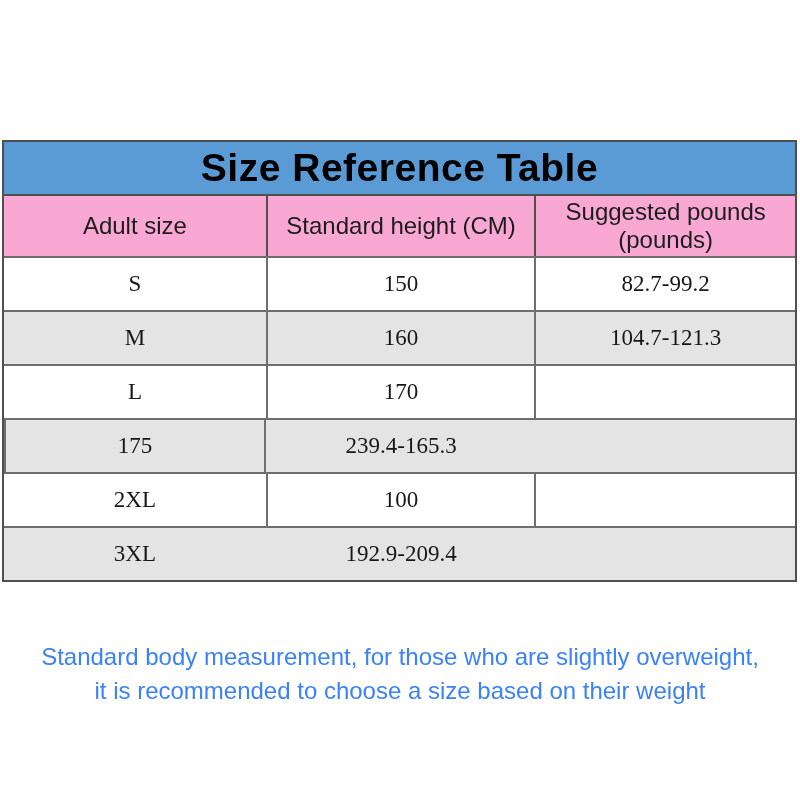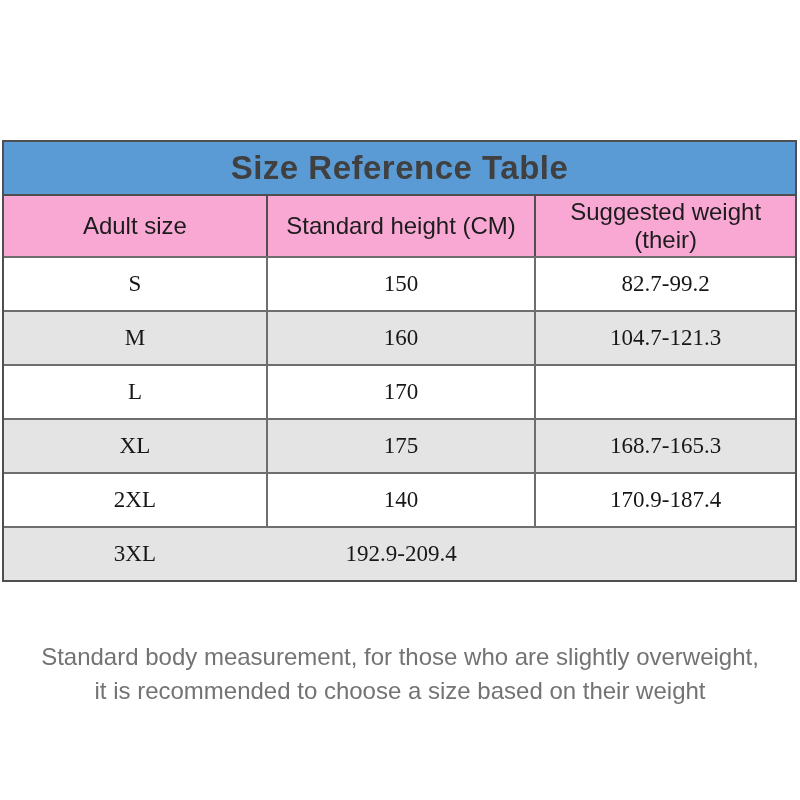--- a/index.html
+++ b/index.html
@@ -26,23 +26,23 @@
     background: #ffffff;
   }
   .title-band {
     height: 52px;
     background: #5b9bd5;
     display: flex;
     align-items: center;
     justify-content: center;
   }
   .title-band .title-text {
-    font-size: 33px;
+    font-size: 39px;
     font-weight: bold;
-    color: #404040;
+    color: #000000;
     letter-spacing: 0.5px;
   }
   .row {
     display: grid;
     grid-template-columns: 33.1% 34.2% 32.7%;
   }
   .header-row {
     height: 60px;
     background: #f9a8d4;
     border-top: 2px solid #4f4f4f;
@@ -81,68 +81,66 @@
     font-size: 23px;
     color: #171717;
   }
   .footer-note {
     position: absolute;
     top: 640px;
     left: 0;
     width: 100%;
     text-align: center;
     font-size: 24px;
-    color: #737373;
+    color: #3b82f6;
     line-height: 34px;
   }
 </style>
 </head>
 <body>
 
 <div class="canvas">
 
   <div class="size-table">
 
     <div class="title-band">
       <span class="title-text">Size Reference Table</span>
     </div>
 
     <div class="row header-row">
       <div class="cell">Adult size</div>
       <div class="cell mid">Standard height (CM)</div>
-      <div class="cell">Suggested weight (their)</div>
+      <div class="cell">Suggested pounds (pounds)</div>
     </div>
 
     <div class="row data-row">
       <div class="cell">S</div>
       <div class="cell mid">150</div>
       <div class="cell">82.7-99.2</div>
     </div>
 
     <div class="row data-row alt">
       <div class="cell">M</div>
       <div class="cell mid">160</div>
       <div class="cell">104.7-121.3</div>
     </div>
 
     <div class="row data-row">
       <div class="cell">L</div>
       <div class="cell mid">170</div>
     </div>
 
     <div class="row data-row alt">
-      <div class="cell">XL</div>
       <div class="cell mid">175</div>
-      <div class="cell">168.7-165.3</div>
+      <div class="cell">239.4-165.3</div>
     </div>
 
     <div class="row data-row">
       <div class="cell">2XL</div>
-      <div class="cell mid">140</div>
-      <div class="cell">170.9-187.4</div>
+      <div class="cell mid">100</div>
     </div>
 
     <div class="row data-row alt">
       <div class="cell">3XL</div>
       <div class="cell">192.9-209.4</div>
     </div>
 
   </div>
 
   <div class="footer-note">

